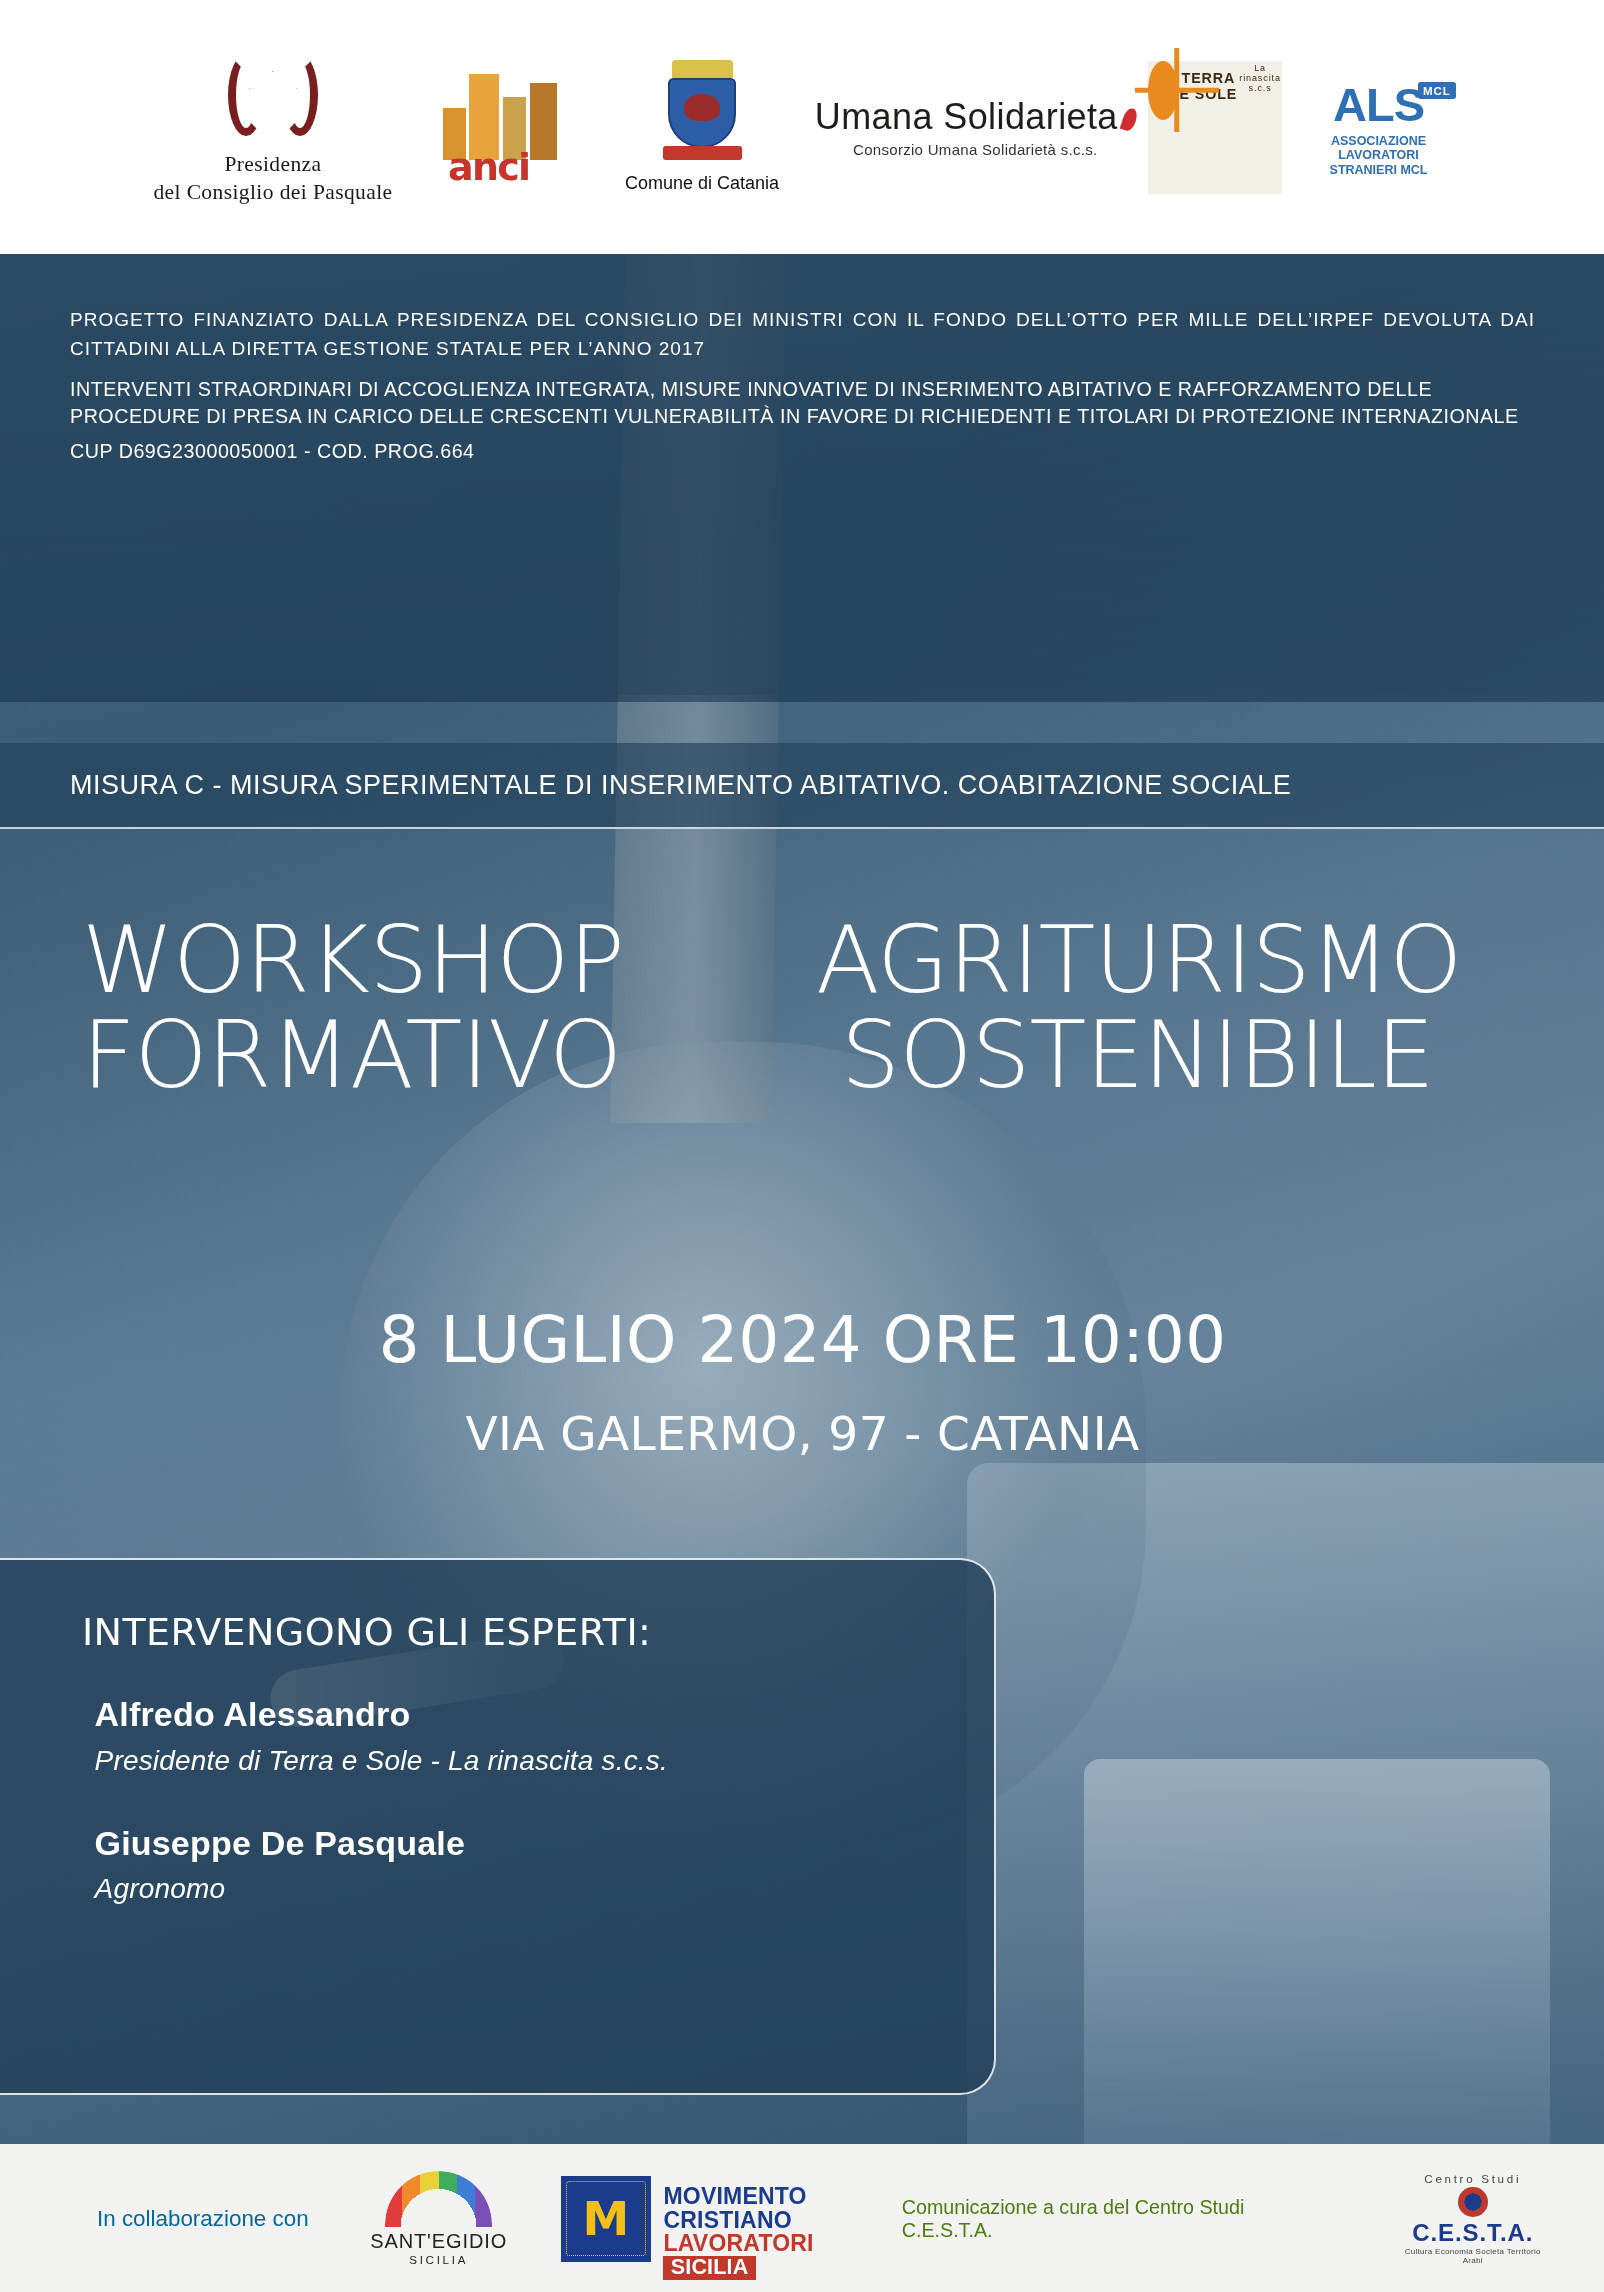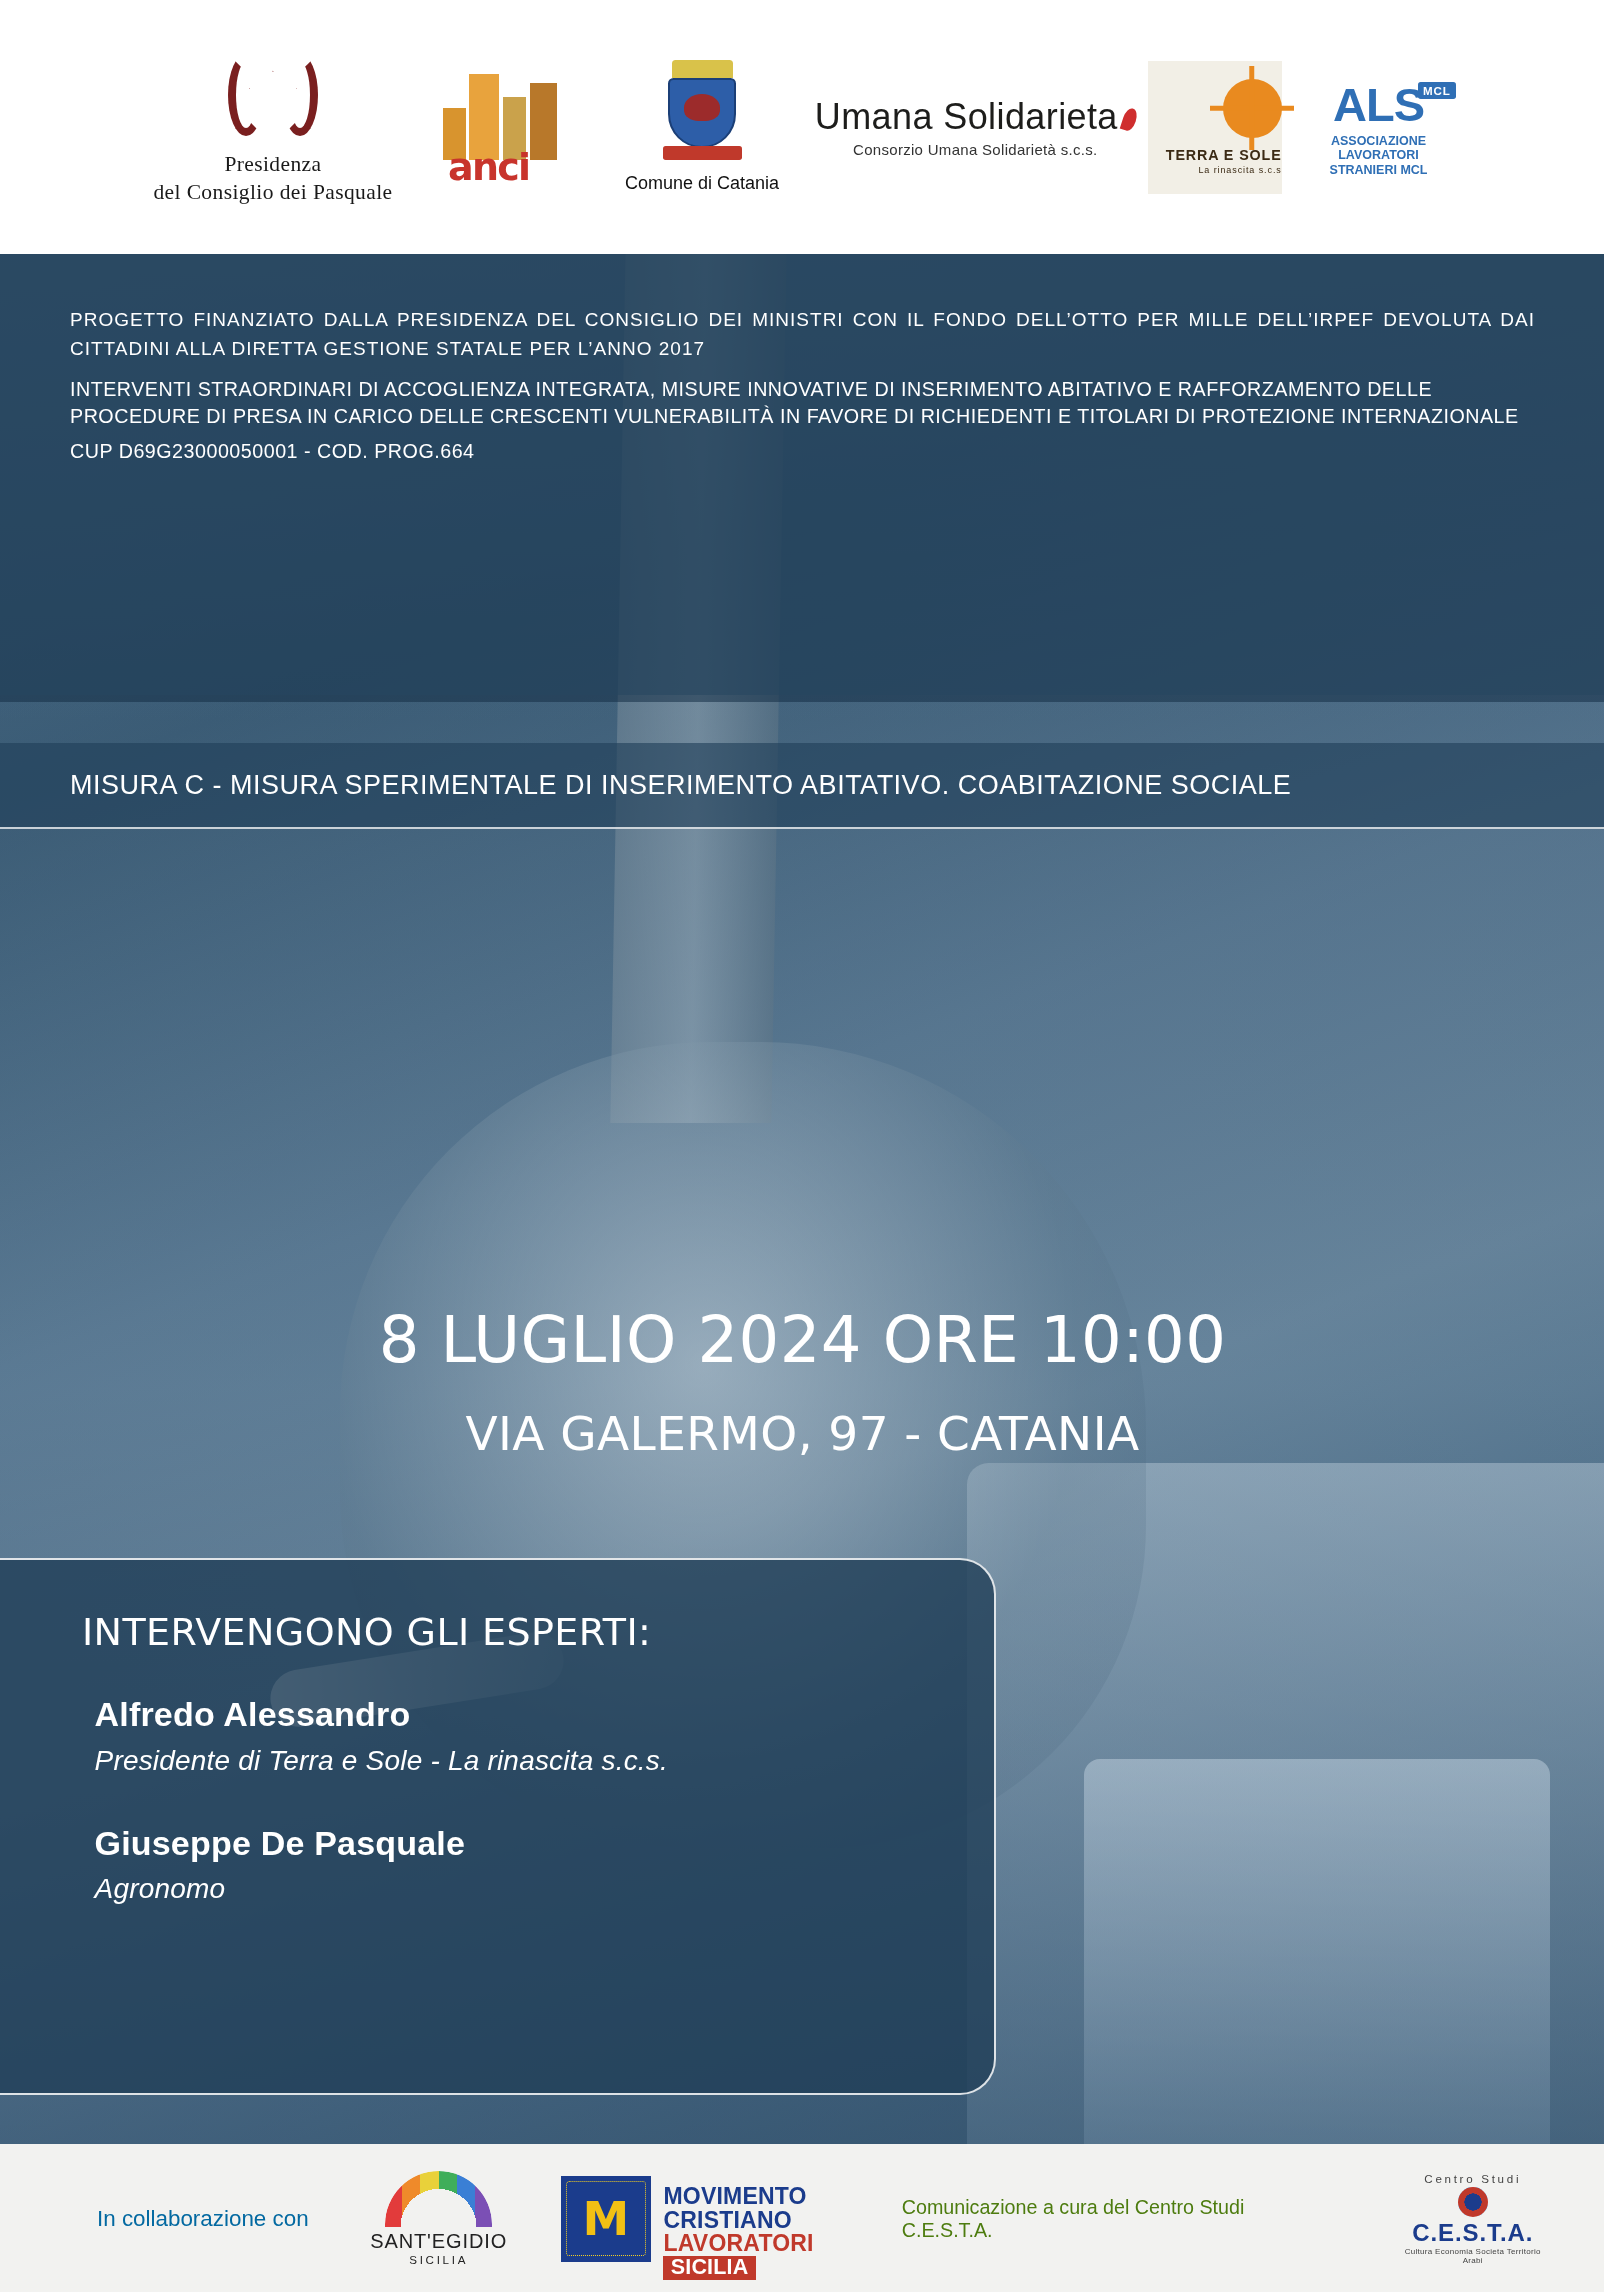--- a/index.html
+++ b/index.html
@@ -101,21 +101,21 @@
   .umana-title .flame {
     display: inline-block; width: 12.5px; height: 23px;
     background: #cf2e2e; border-radius: 50% 50% 50% 0;
     transform: rotate(18deg); margin-left: 5.4px; vertical-align: -1.8px;
   }
   .umana-sub { font-size: 15px; color: #333; margin-top: 3.6px; letter-spacing: 0.3px; }
 
   .logo-terra { width: 152px; }
   .terra-box {
     width: 134px; height: 133px; background: #f2efe6;
-    display: flex; flex-direction: column; align-items: flex-end; justify-content: center;
+    display: flex; flex-direction: row; align-items: flex-start; justify-content: center;
   }
   .sun { width: 59px; height: 59px; border-radius: 50%; background: #e98a1f; position: relative; }
   .sun::before, .sun::after {
     content: ""; position: absolute; left: -12.5px; top: 50%;
     width: 84px; height: 4.5px; background: #e98a1f; transform: translateY(-50%);
   }
   .sun::after { transform: translateY(-50%) rotate(90deg); }
   .terra-name { font-size: 14.3px; font-weight: bold; color: #3b2a14; margin-top: 9px; letter-spacing: 0.9px; }
   .terra-sub { font-size: 9px; color: #3b2a14; margin-top: 2.7px; letter-spacing: 0.9px; }
 
@@ -393,20 +393,30 @@
     <div class="funding-text">PROGETTO FINANZIATO DALLA PRESIDENZA DEL CONSIGLIO DEI MINISTRI CON IL FONDO DELL’OTTO PER MILLE DELL’IRPEF DEVOLUTA DAI CITTADINI ALLA DIRETTA GESTIONE STATALE PER L’ANNO 2017</div>
     <div class="subtitle-text">INTERVENTI STRAORDINARI DI ACCOGLIENZA INTEGRATA, MISURE INNOVATIVE DI INSERIMENTO ABITATIVO E RAFFORZAMENTO DELLE PROCEDURE DI PRESA IN CARICO DELLE CRESCENTI VULNERABILITÀ IN FAVORE DI RICHIEDENTI E TITOLARI DI PROTEZIONE INTERNAZIONALE</div>
     <div class="cup-text">CUP D69G23000050001 - COD. PROG.664</div>
   </div>
   <div class="band-rule"></div>
 
   <div class="band-misura">
     <div class="misura-text">MISURA C - MISURA SPERIMENTALE DI INSERIMENTO ABITATIVO. COABITAZIONE SOCIALE</div>
   </div>
 
+  <div class="title-block">
+    <div class="title-row">
+      <div class="t-big t-col-a">WORKSHOP</div>
+      <div class="t-big t-col-b">AGRITURISMO</div>
+    </div>
+    <div class="title-row">
+      <div class="t-big t-col-a">FORMATIVO</div>
+      <div class="t-big t-col-b t-indent">SOSTENIBILE</div>
+    </div>
+  </div>
 
   <div class="date-line">8 LUGLIO 2024 ORE 10:00</div>
   <div class="place-line">VIA GALERMO, 97 - CATANIA</div>
 
   <div class="speakers">
     <div class="speakers-heading">INTERVENGONO GLI ESPERTI:</div>
     <div class="sp-name">Alfredo Alessandro</div>
     <div class="sp-role">Presidente di Terra e Sole - La rinascita s.c.s.</div>
     <div class="sp-name sp-gap">Giuseppe De Pasquale</div>
     <div class="sp-role">Agronomo</div>

